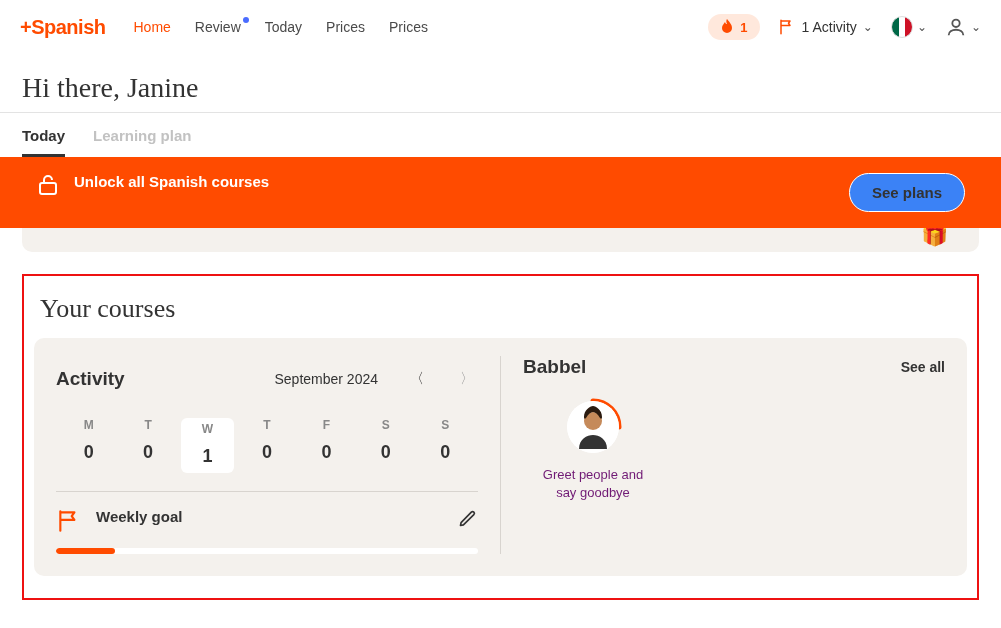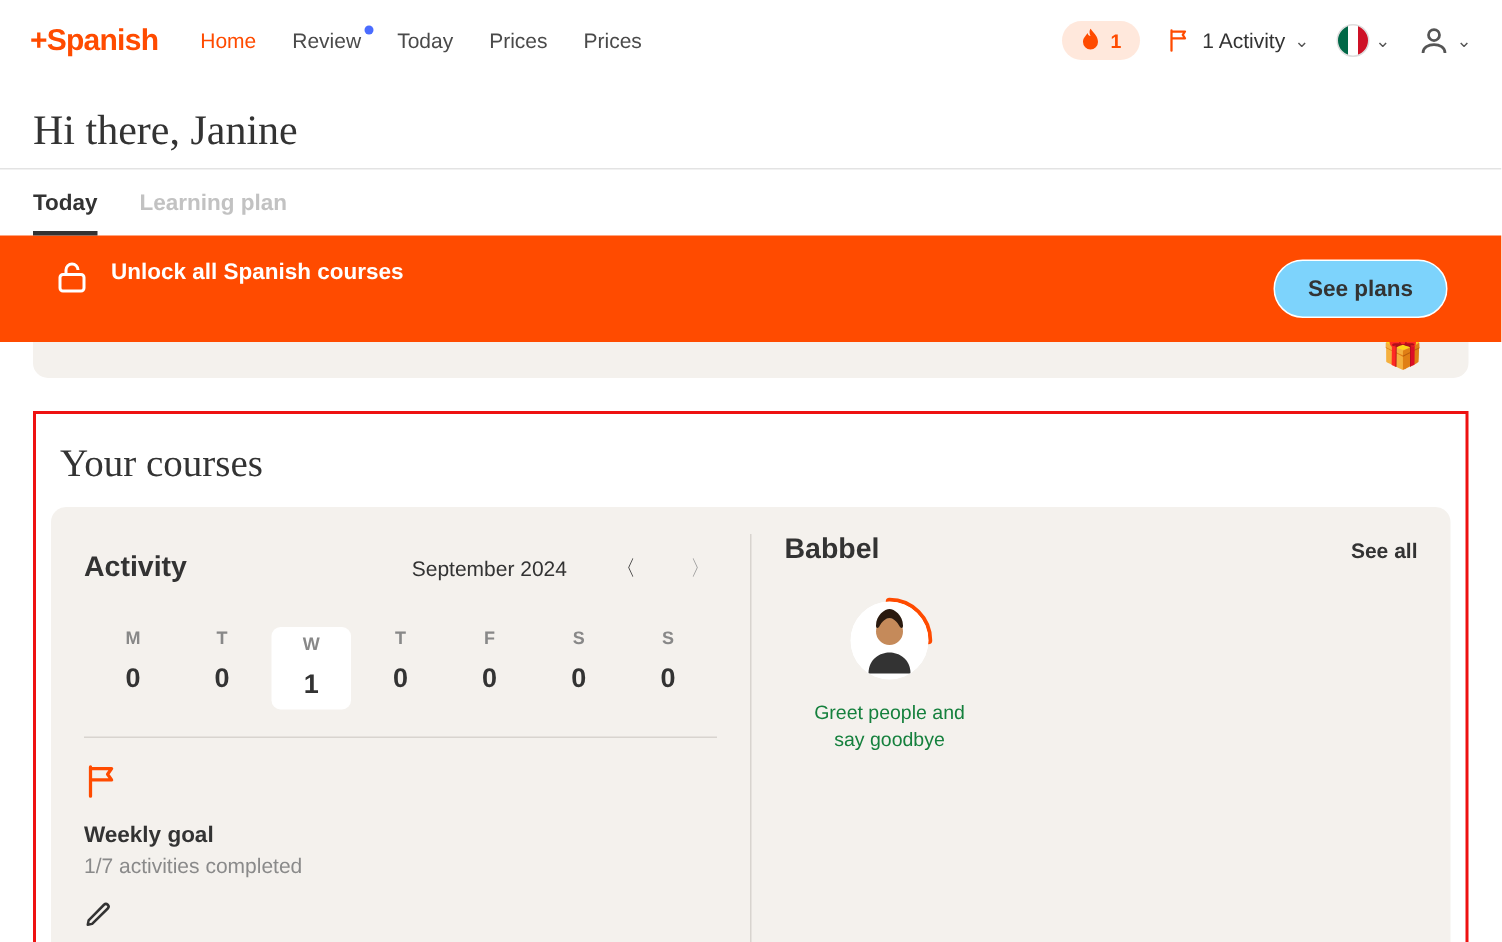--- a/index.html
+++ b/index.html
@@ -19,53 +19,53 @@
   .chev { font-size:12px; color:#555; }
   .greeting { font-size:28px; font-family:Georgia, 'Times New Roman', serif; padding:18px 22px 8px 22px; }
   .hr1 { border:none; border-top:1px solid #e3e3e3; }
   .tabs { display:flex; gap:28px; padding:0 22px; }
   .tab { padding:14px 0 10px 0; font-size:15px; font-weight:700; color:#333; cursor:pointer; }
   .tab.inactive { color:#c2c2c2; font-weight:700; }
   .tab.active { border-bottom:3px solid #333; }
   .unlock-banner { background:#ff4b00; display:flex; align-items:flex-start; padding:16px 36px; color:#fff; }
   .lock-box { width:24px; height:24px; margin-right:14px; }
   .unlock-text { font-weight:700; font-size:15px; flex:1; }
-  .see-plans-btn { background:#7dd3fc; border:1px solid #fff; border-radius:22px; padding:10px 22px; font-size:15px; font-weight:700; color:#333; cursor:pointer; }
+  .see-plans-btn { background:#3b82f6; border:1px solid #fff; border-radius:22px; padding:10px 22px; font-size:15px; font-weight:700; color:#333; cursor:pointer; }
   .peek { margin:0 22px; background:#f4f1ed; border-radius:0 0 10px 10px; height:24px; position:relative; overflow:hidden;}
   .peek .gift { position:absolute; right:30px; top:-6px; font-size:22px;}
   .highlight-box { margin:22px; border:2px solid #e11; padding:14px 0 22px 0; }
   .yp-title { font-family:Georgia, 'Times New Roman', serif; font-size:26px; padding:4px 16px 14px 16px; }
   .progress-card { background:#f4f1ed; border-radius:10px; margin:0 10px; display:flex; padding:18px 22px 22px 22px; gap:0; }
   .act-col { flex:1; padding-right:22px;margin-top:10px; }
   .divider { width:1px; background:#d8d4cf; }
   .courses-col { flex:1; padding-left:22px; }
   .row-head { display:flex; align-items:center; }
   .row-head h3 { font-size:19px; font-weight:800; flex:1; }
   .month-nav { display:flex; align-items:center; gap:28px; font-size:14px; color:#333; }
   .arrow-btn { color:#9a9a9a; cursor:pointer; font-size:14px; padding:4px;}
   .arrow-btn.enabled { color:#333; }
   .seeall { font-size:14px; color:#333; font-weight:600; cursor:pointer;}
   .days { display:flex; margin-top:26px; text-align:center; justify-content:space-between; padding:0 6px;}
   .daycell { width:13%; }
   .daycell.sel { background:#fff; border-radius:6px; padding:4px 0 6px 0;}
   .daylabel { font-size:12px; color:#888; margin-bottom:10px; font-weight:600;}
   .daycount { font-size:18px; font-weight:700; color:#333;}
   .hr2 { border:none; border-top:1px solid #d8d4cf; margin:18px 0 0 0; }
-  .goal-row { display:flex; align-items:flex-start; gap:14px; margin-top:16px;flex-direction:column; }
+  .goal-row { display:flex; align-items:flex-start; gap:14px; margin-top:16px; }
   .flag-icon { color:#ff4b00; }
   .goal-texts { flex:1; }
   .goal-title { font-weight:700; font-size:15px; }
   .goal-sub { color:#8a8a8a; font-size:14px; margin-top:4px; }
   .pencil { cursor:pointer; color:#333; }
   .bar { height:6px; background:#fff; border-radius:4px; margin-top:14px; overflow:hidden;}
   .bar-fill { height:100%; background:#ff4b00; border-radius:4px; }
   .course-item { display:flex; flex-direction:column; align-items:center; width:140px; margin-top:20px;}
   .avatar-wrap { position:relative; width:58px; height:58px; }
   .avatar-img { width:52px; height:52px; border-radius:50%; background:#fff; position:absolute; top:3px; left:3px; display:flex; align-items:center; justify-content:center; overflow:hidden;}
-  .course-label { font-size:13px; color:#15803d; text-align:center; margin-top:10px; width:110px; line-height:1.35;}
+  .course-label { font-size:13px; color:#701a75; text-align:center; margin-top:10px; width:110px; line-height:1.35;}
   svg { display:block; }
 </style>
 </head>
 <body>
 
 <div class="topnav">
   <div class="logo">+Spanish</div>
   <div class="nav-links">
     <div class="nav-link active">Home</div>
     <div class="nav-link"><span>Review</span><span class="dot"></span></div>
@@ -165,21 +165,20 @@
             <div class="daycount">0</div>
           </div>
       </div>
       <hr class="hr2">
       <div class="goal-row">
         <svg width="26" height="26" viewBox="0 0 24 24" class="flag-icon">
             <path d="M4 3 v18 M4 4 h13 l-2.5 3.5 L17 11 H4" fill="none" stroke="#ff4b00" stroke-width="2" stroke-linejoin="round" stroke-linecap="round"></path>
           </svg>
         <div class="goal-texts">
           <div class="goal-title">Weekly goal</div>
-          <div class="goal-sub">1/7 activities completed</div>
         </div>
         <svg width="20" height="20" viewBox="0 0 24 24" class="pencil">
             <path d="M3 21 l3.5 -0.7 L19 8 a2 2 0 0 0 -3 -3 L3.7 17.5 Z" fill="none" stroke="#333" stroke-width="2" stroke-linejoin="round"></path>
           </svg>
       </div>
       <div class="bar">
         <div class="bar-fill" id="goal-fill" style="width: 14%;"></div>
       </div>
     </div>
     <div class="divider"></div>

